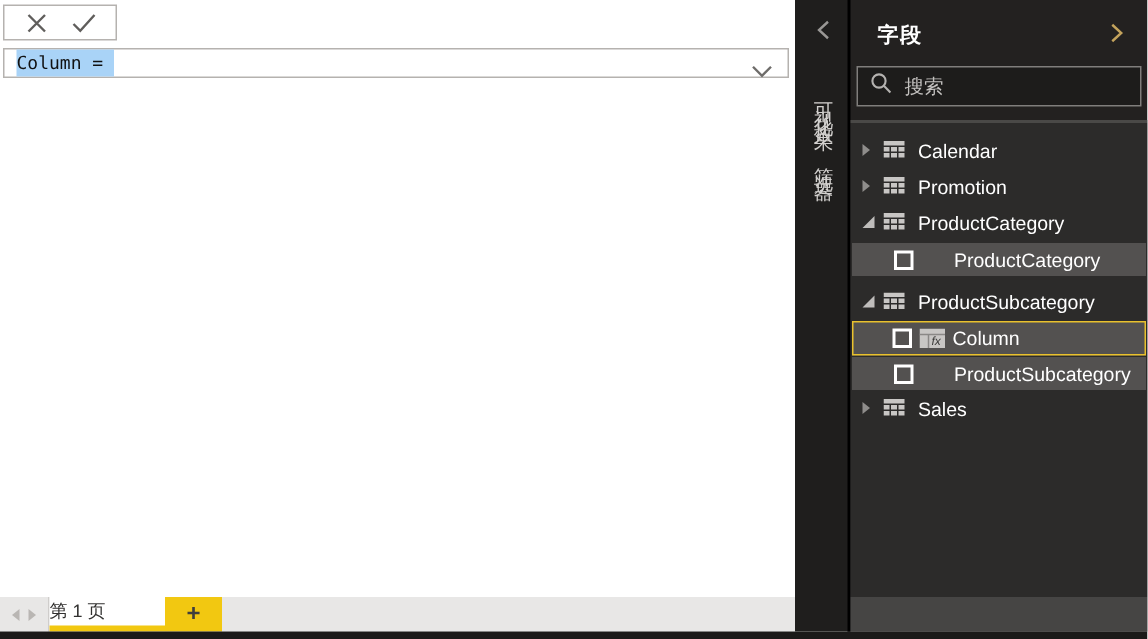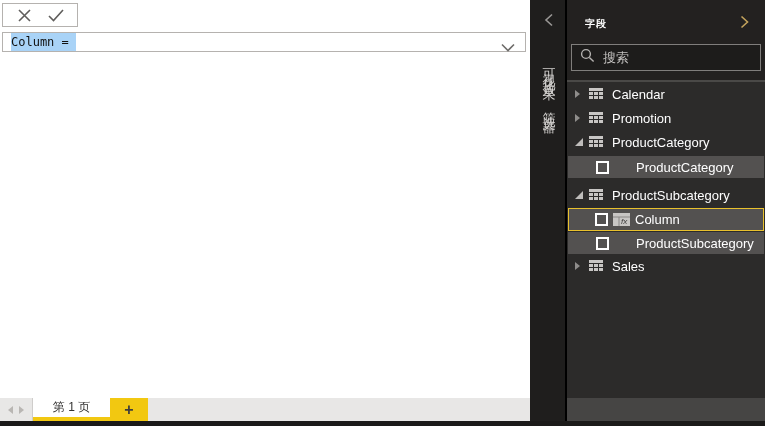--- a/index.html
+++ b/index.html
@@ -30,21 +30,21 @@
   
   .tab-bar {
     position:absolute; left:0; top:398px; width:530px; height:23px; background:#e8e7e6;
     display:flex; align-items:stretch;
   }
   .tab-nav { width:33px; display:flex; align-items:center; justify-content:center; gap:6px; border-right:1px solid #cfcdcb; }
   .nav-tri-left  { width:0; height:0; border-top:4px solid transparent; border-bottom:4px solid transparent; border-right:5px solid #b9b6b3; }
   .nav-tri-right { width:0; height:0; border-top:4px solid transparent; border-bottom:4px solid transparent; border-left:5px solid #b9b6b3; }
   .page-tab {
     width:77px; background:#ffffff; color:#323130; font-size:12px;
-    display:flex; align-items:center; justify-content:center;
+    display:flex; align-items:center; justify-content:flex-start;
     border-bottom:4px solid #f2c811; cursor:pointer;
   }
   .add-tab {
     width:38px; background:#f2c811; display:flex; align-items:center; justify-content:center;
     color:#3f3e3d; font-size:16px; font-weight:bold; cursor:pointer;
   }
   .bottom-strip { position:absolute; left:0; top:421px; width:765px; height:5px; background:#1b1a19; }
 
   
   .pane-strip {
@@ -58,33 +58,33 @@
     color:#d2d0ce; font-size:13px; letter-spacing:5px; cursor:pointer;
   }
 
   
   .fields-panel {
     position:absolute; left:565px; top:0; width:200px; height:421px;
     background:#232120; border-left:2px solid #000;
     display:flex; flex-direction:column;
   }
   .panel-header { padding:13px 16px 0 18px; display:flex; align-items:center; justify-content:space-between; height:35px; }
-  .panel-title { color:#ffffff; font-size:10px; font-weight:bold; letter-spacing:1px; }
+  .panel-title { color:#ffffff; font-size:14px; font-weight:bold; letter-spacing:1px; }
   .search-box {
     margin:9px 4px 0 4px; height:27px; background:#1d1c1b; border:1px solid #807e7c;
     display:flex; align-items:center; padding:8px 8px; gap:8px;
   }
   .search-box input {
     flex:1; background:transparent; border:none; outline:none;
     color:#e3e1df; font-size:13px; font-family:"Liberation Sans",sans-serif;
   }
   .search-box input::placeholder { color:#c4c2c0; opacity:1; }
   .search-sep { height:2px; background:#4a4947; margin-top:9px; }
 
-  .field-list { flex:1; background:#2c2b2a; overflow:hidden; }
+  .field-list { flex:1; background:#2c2b2a; padding-top:6px; overflow:hidden; }
   .table-row { height:24px; display:flex; align-items:center; padding-left:8px; cursor:pointer; }
   .tri-box { width:14px; display:flex; align-items:center; }
   .tri-collapsed { width:0; height:0; border-top:4px solid transparent; border-bottom:4px solid transparent; border-left:5px solid #8f8d8b; }
   .tri-expanded { width:0; height:0; border-left:8px solid transparent; border-bottom:8px solid #bfbdbb; }
   .ticon { width:15px; height:12px; margin-right:8px; display:flex; }
   .trow-label { color:#ffffff; font-size:13px; }
 
   .child-row {
     height:22px; margin:1px 1px 0 1px; background:#535150;
     display:flex; align-items:center; padding-left:28px; cursor:pointer;

